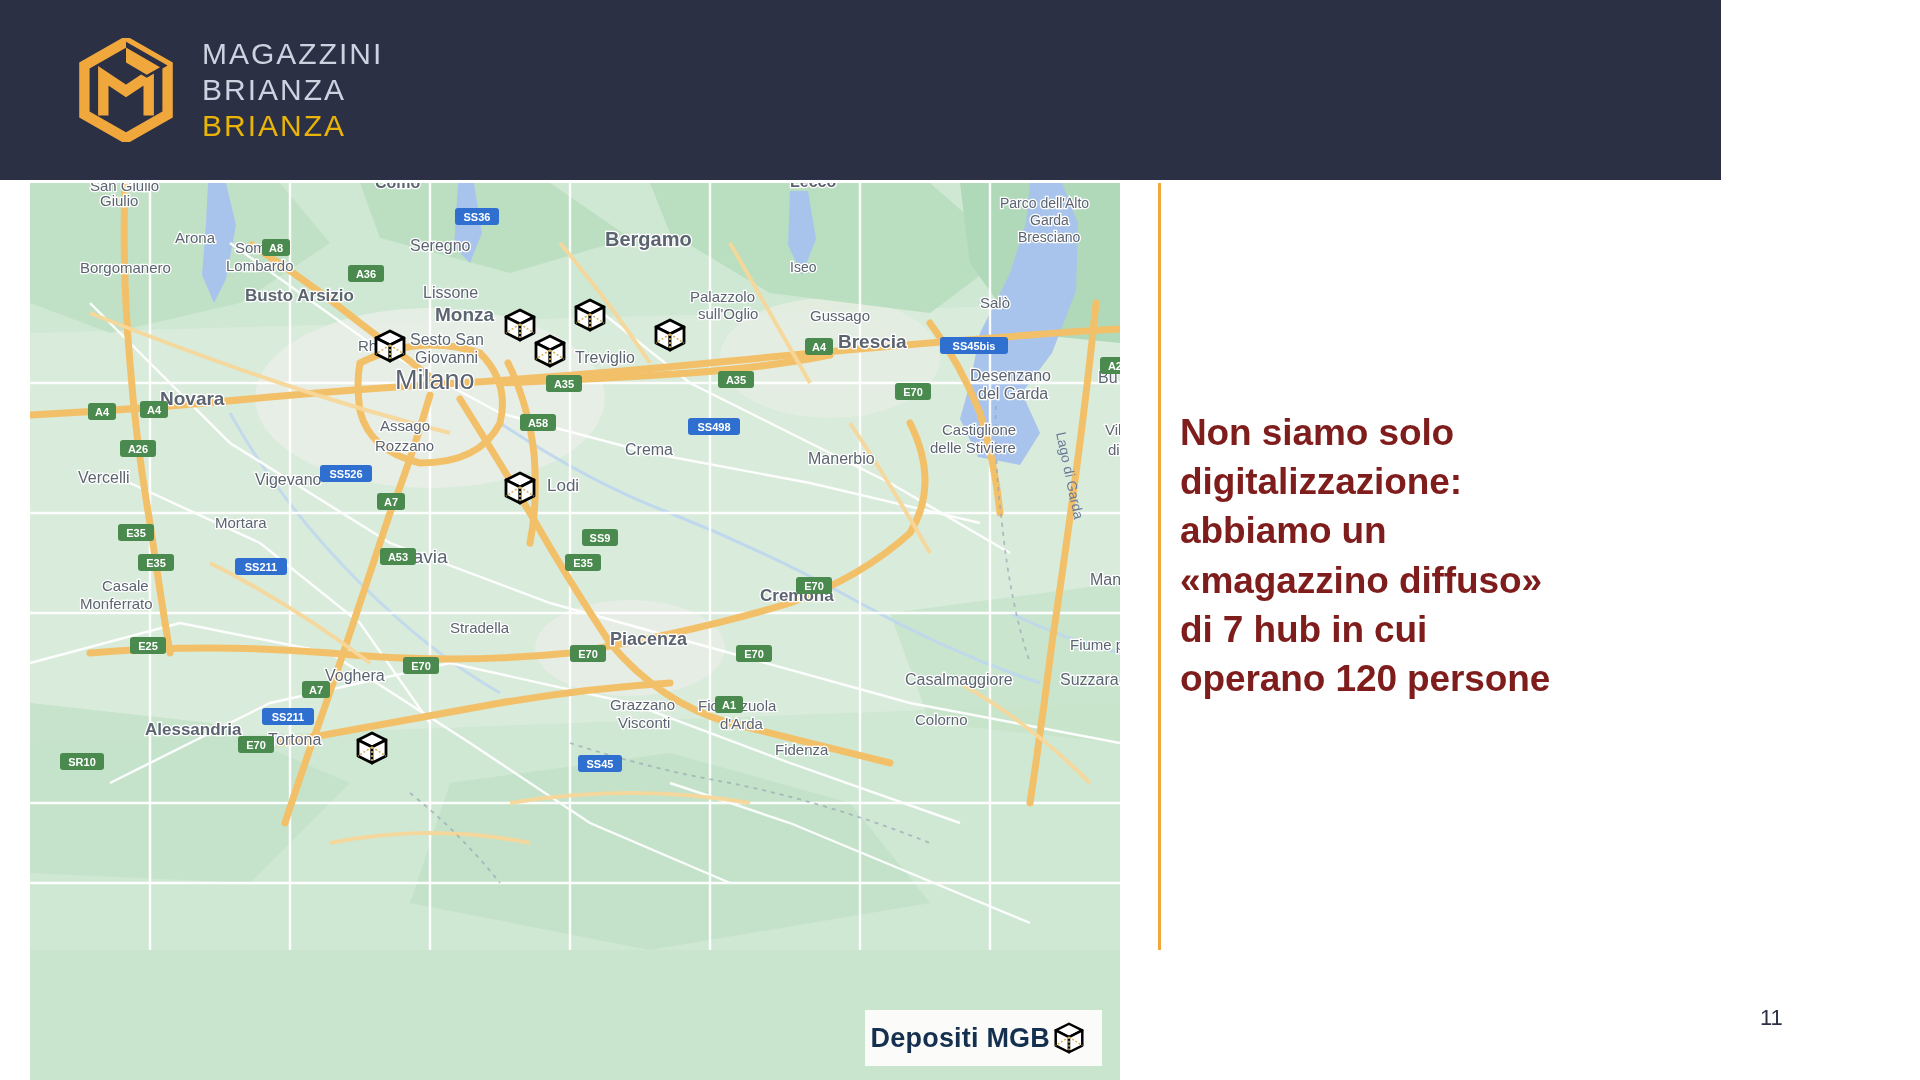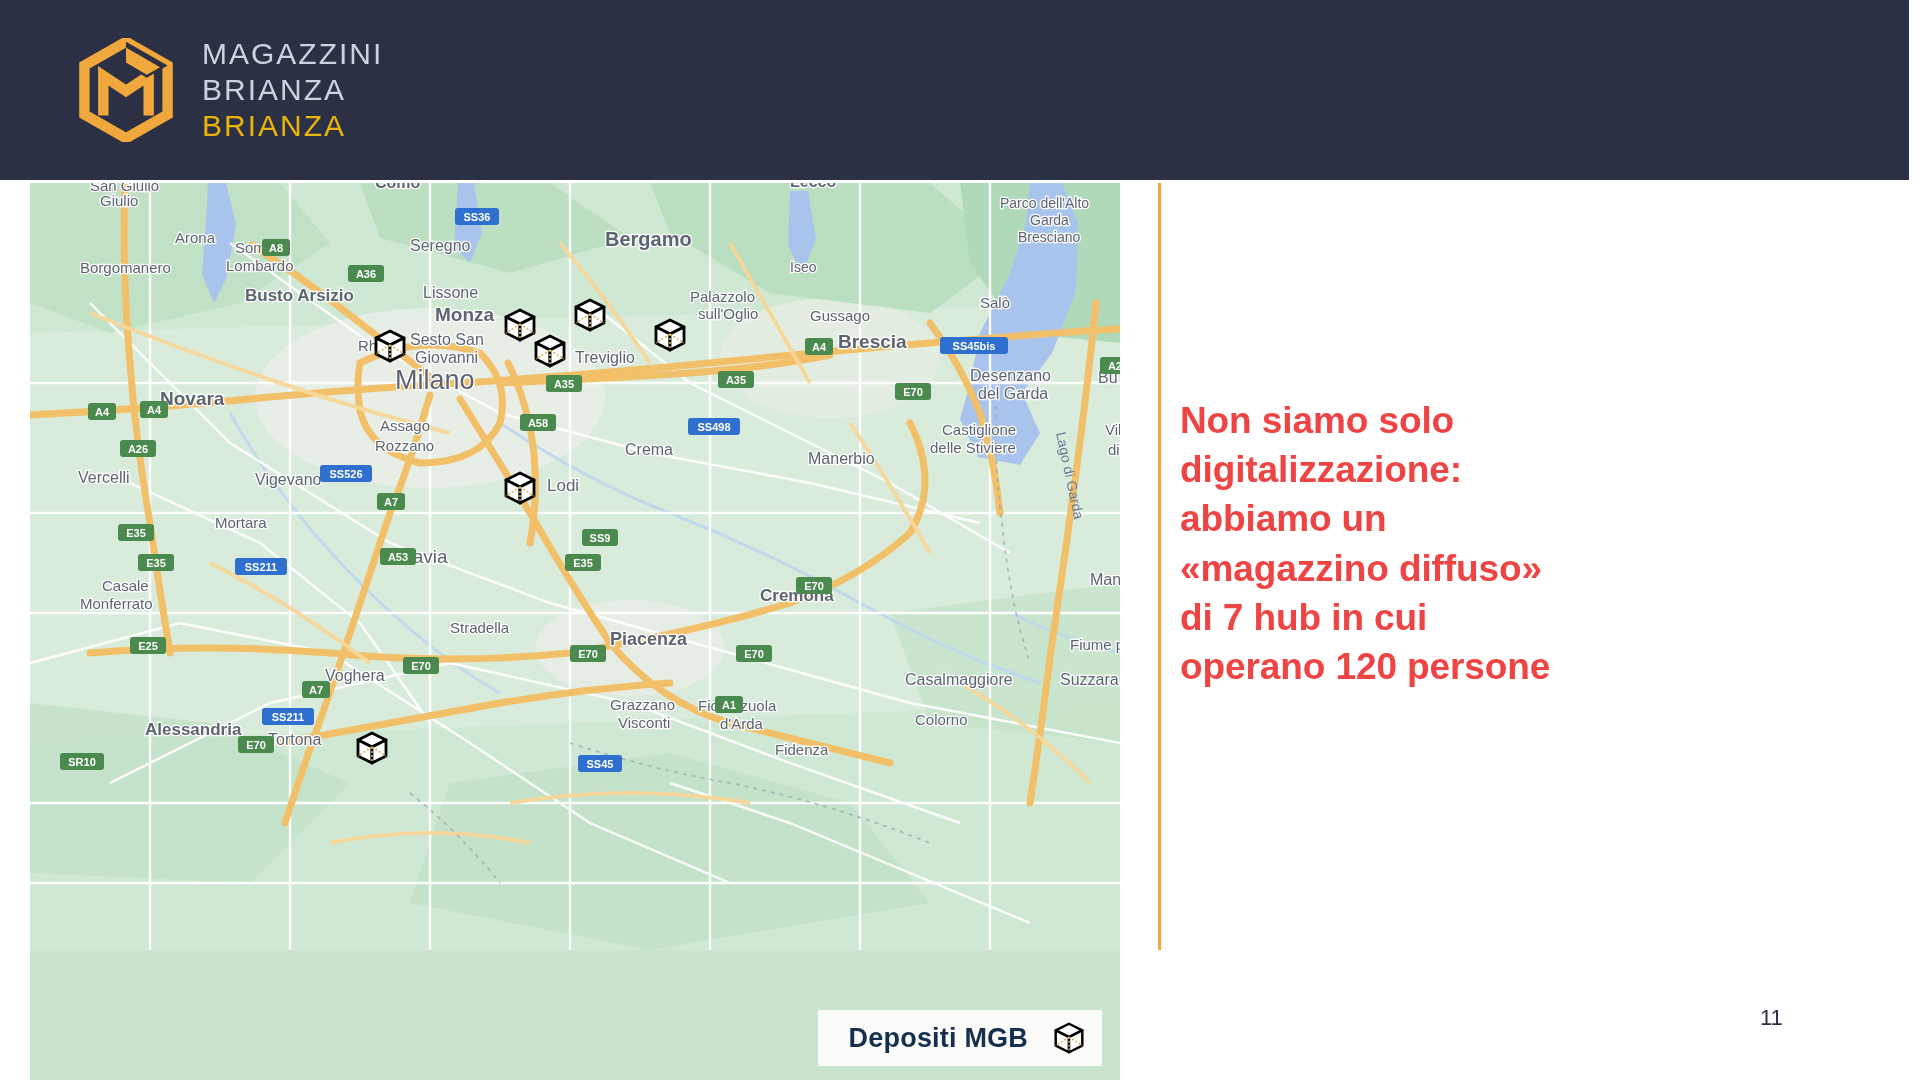--- a/index.html
+++ b/index.html
@@ -6,21 +6,21 @@
   body{
     width:1920px;height:1080px;
     background:#ffffff;
     font-family:"Liberation Sans", sans-serif;
     overflow:hidden;
     position:relative;
   }
 
   
   #header{
-    position:absolute;left:0;top:0;width:1909px;height:180px;
+    position:absolute;left:0;top:0;width:1721px;height:180px;
     background:#2b3044;
     display:flex;align-items:center;
   }
   #logo-wrap{display:flex;align-items:center;margin-left:78px;}
   #logo-mark{width:96px;height:104px;flex:none;}
   #logo-text{margin-left:28px;line-height:1.0;}
   #logo-text .ln{
     font-size:30px;letter-spacing:2.0px;font-weight:400;
     display:block;padding:3px 0;
   }
@@ -31,43 +31,43 @@
   #map-panel{
     position:absolute;left:30px;top:183px;width:1090px;height:907px;
     overflow:hidden;background:#c9e5cd;
   }
   #map-svg{display:block;width:1090px;height:767px;}
 
   
   #map-legend{
     position:absolute;right:18px;bottom:24px;
     background:#fbfbf9;
-    padding:9px 14px 9px 31px;
-    display:flex;align-items:center;gap:22px;
+    padding:9px 14px 9px 6px;
+    display:flex;align-items:center;
     box-shadow:0 0 0 0 transparent;
   }
   #legend-label{
     font-size:27px;font-weight:bold;color:#15304f;
     white-space:nowrap;letter-spacing:.2px;
   }
 
   
   .cube-marker{position:absolute;width:40px;height:40px;}
 
   
   #divider{
     position:absolute;left:1158px;top:183px;width:3px;height:767px;
     background:#f0a73c;
   }
 
   
   #headline{
-    position:absolute;left:1180px;top:396px;width:380px;
+    position:absolute;left:1180px;top:408px;width:380px;
     font-size:37px;line-height:1.33;font-weight:bold;
-    color:#ef4444;letter-spacing:-0.1px;
+    color:#7f1d1d;letter-spacing:-0.1px;
   }
 
   
   #page-number{
     position:absolute;left:1760px;top:1005px;
     font-size:22px;color:#2b3044;
   }
 </style>
 </head>
 <body>

